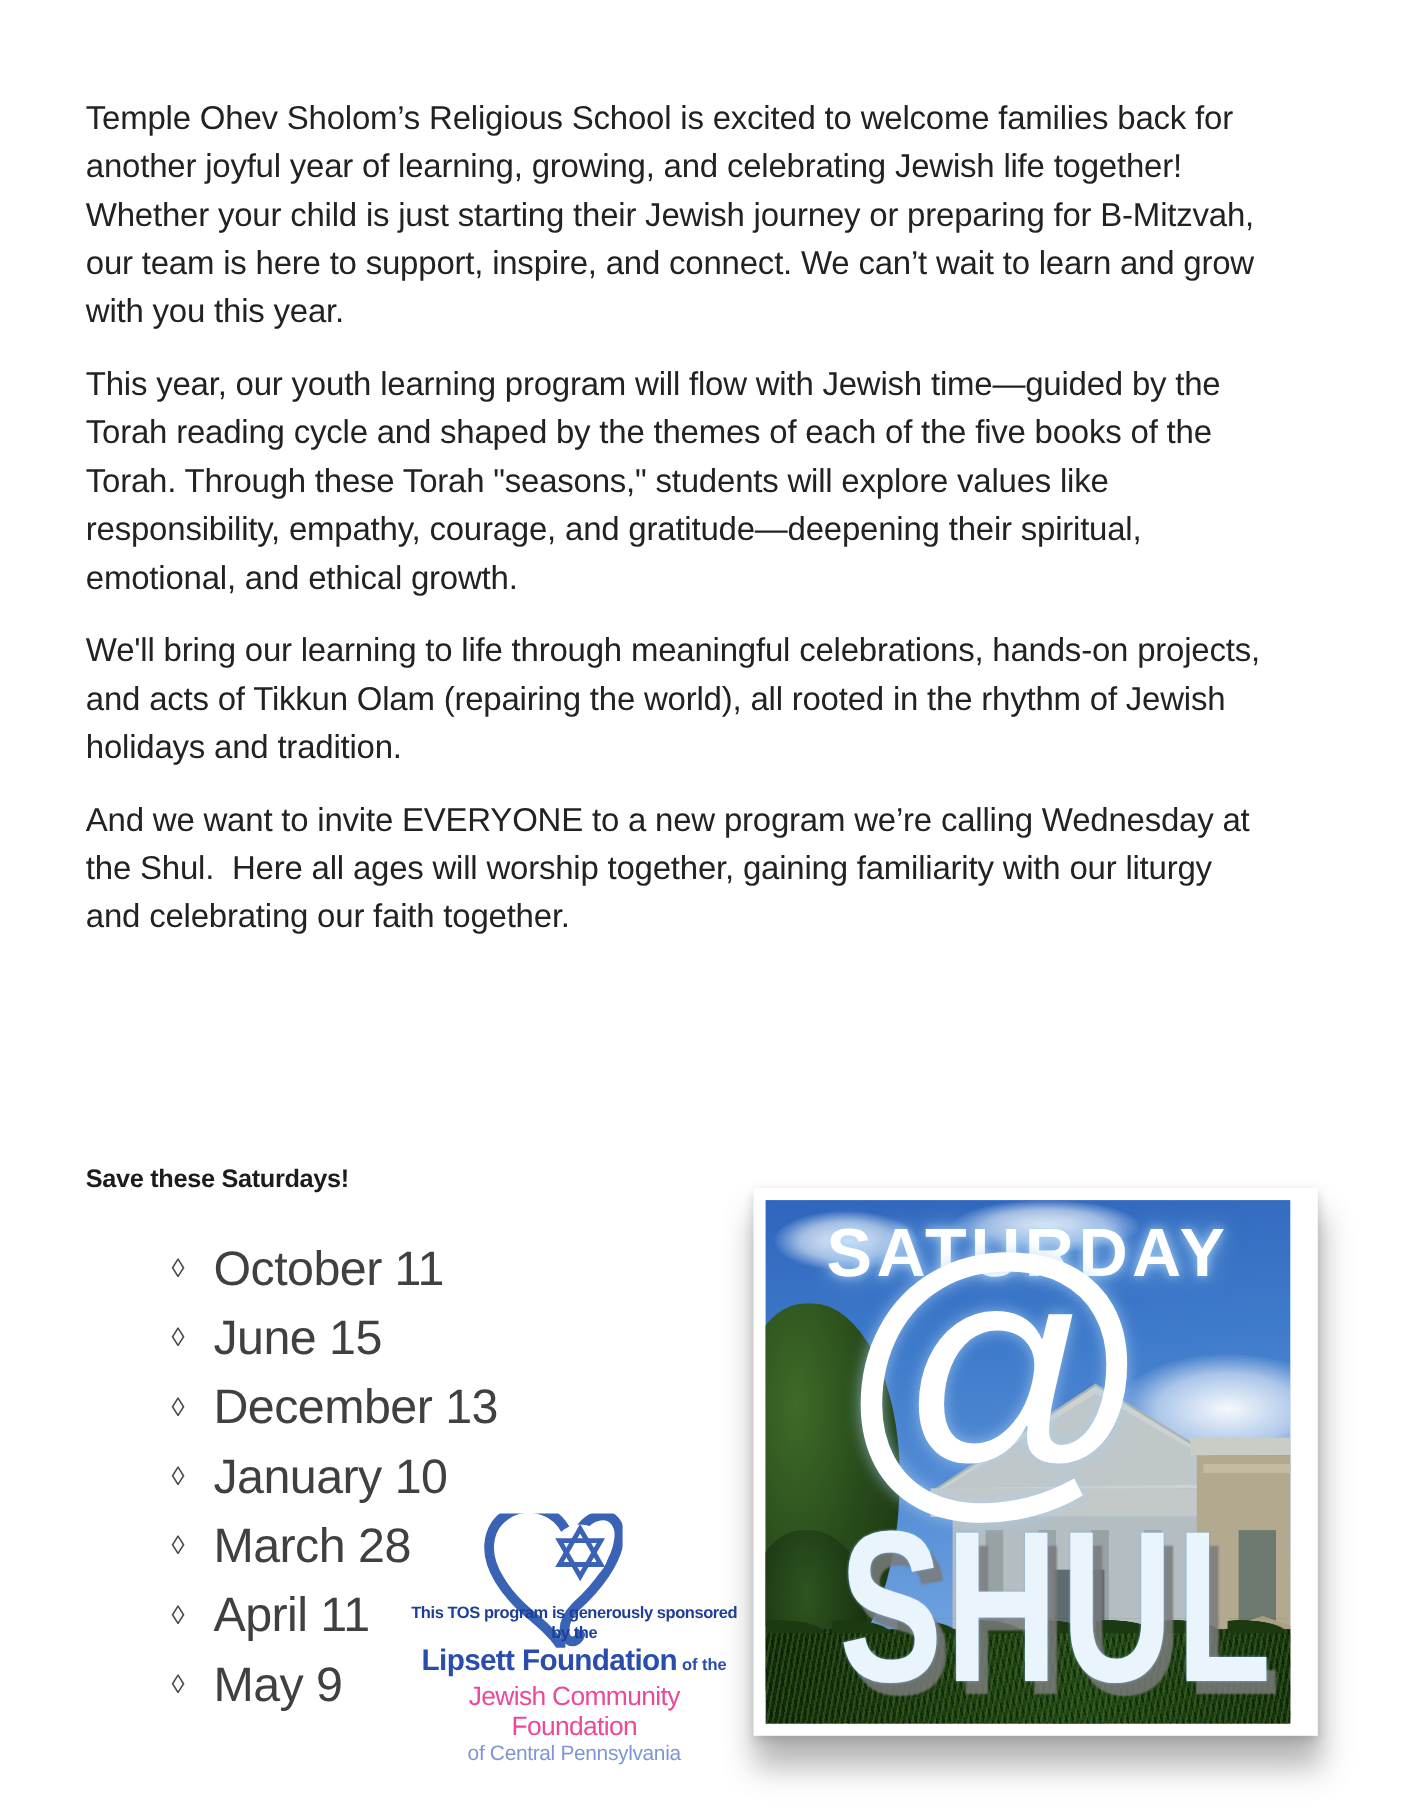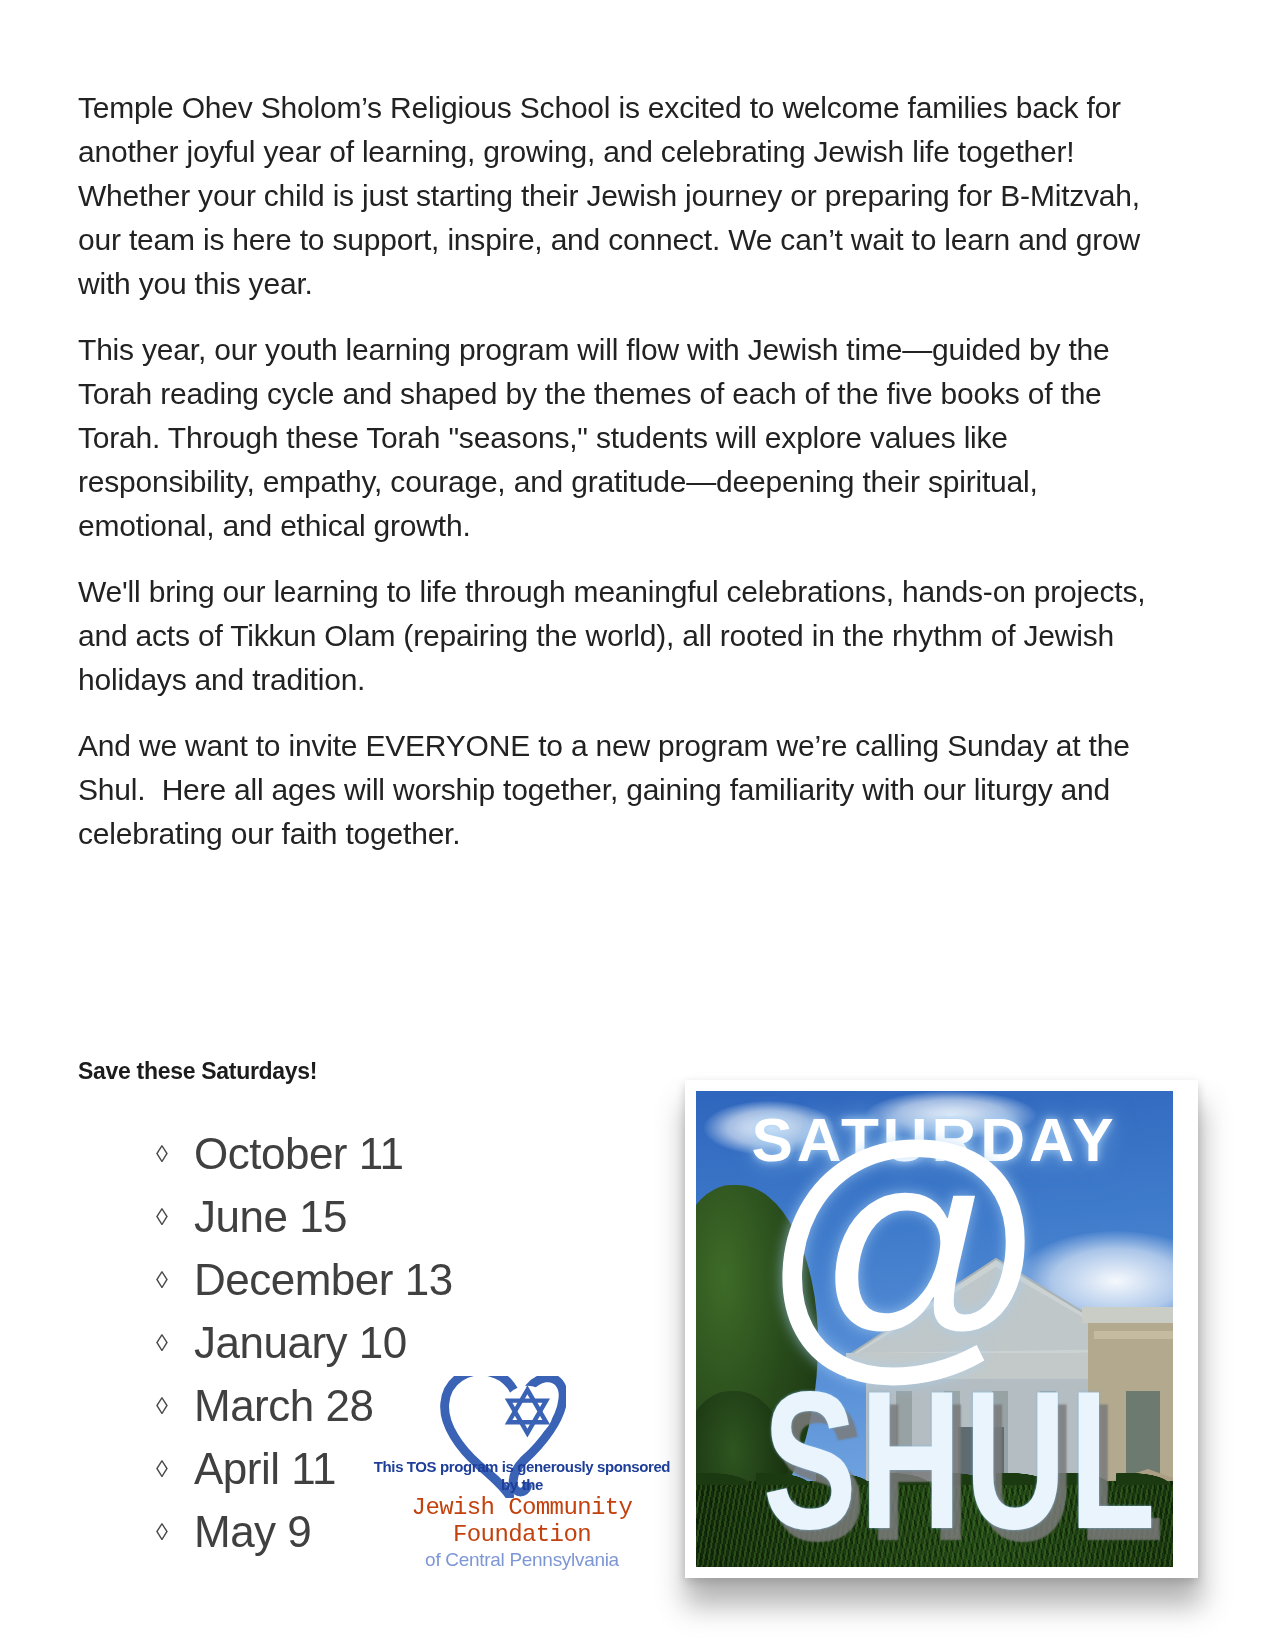--- a/index.html
+++ b/index.html
@@ -32,21 +32,21 @@
   }
 
   
   .sponsor { position:absolute; left:372px; top:1376px; width:300px; text-align:center; }
   .sponsor svg.heart { position:absolute; left:44px; top:0; z-index:0; }
   .sponsor .sp-text { position:relative; z-index:1; margin-top:82px; }
   .sp-intro  { font-size:15px; font-weight:bold; letter-spacing:-0.4px; color:#1d3e99; line-height:18px;margin-top:18px; }
   .sp-nameline { line-height:30px; white-space:nowrap; }
   .sp-name   { font-size:27px; font-weight:bold; letter-spacing:-0.6px; color:#2a4dad; }
   .sp-ofthe  { font-size:15px; font-weight:bold; color:#2a4dad; }
-  .sp-org    { font-size:24px; letter-spacing:-0.6px; color:#c2410c; line-height:27px;font-family:Liberation Mono, monospace; }
+  .sp-org    { font-size:24px; letter-spacing:-0.6px; color:#ec4899; line-height:27px; }
   .sp-region { font-size:19px; letter-spacing:-0.3px; color:#7d97d5; line-height:23px; }
 
   
   .photo-frame {
     position:absolute; left:685px; top:1080px; width:513px; height:498px;
     background:#ffffff; padding:11px;
     box-shadow: 2px 26px 26px 2px rgba(90,90,90,0.45), 0 4px 9px rgba(0,0,0,0.18);
   }
   .photo {
     position:relative; width:477px; height:476px; overflow:hidden;
@@ -103,21 +103,21 @@
 </style>
 </head>
 <body>
 
 <div class="page">
 
   <div class="body-text">
     <p>Temple Ohev Sholom’s Religious School is excited to welcome families back for another joyful year of learning, growing, and celebrating Jewish life together!  Whether your child is just starting their Jewish journey or preparing for B-Mitzvah, our team is here to support, inspire, and connect. We can’t wait to learn and grow with you this year.</p>
     <p>This year, our youth learning program will flow with Jewish time—guided by the Torah reading cycle and shaped by the themes of each of the five books of the Torah. Through these Torah "seasons," students will explore values like responsibility, empathy, courage, and gratitude—deepening their spiritual, emotional, and ethical growth.</p>
     <p>We'll bring our learning to life through meaningful celebrations, hands-on projects, and acts of Tikkun Olam (repairing the world), all rooted in the rhythm of Jewish holidays and tradition.</p>
-    <p>And we want to invite EVERYONE to a new program we’re calling Sunday at the Shul.  Here all ages will worship together, gaining familiarity with our liturgy and celebrating our faith together.</p>
+    <p>And we want to invite EVERYONE to a new program we’re calling Wednesday at the Shul.  Here all ages will worship together, gaining familiarity with our liturgy and celebrating our faith together.</p>
   </div>
 
   <h2 class="save-heading">Save these Saturdays!</h2>
 
   <ul class="dates-list">
     <li>
       <span class="bullet">◊</span>
       <span class="date-text">October 11</span>
     </li>
     <li>
@@ -149,20 +149,24 @@
   <div class="sponsor">
     <svg class="heart" width="150" height="122" viewBox="0 0 150 124" fill="none">
       <path d="M104 46 C 102 30, 92 14, 74 10 C 52 5, 30 18, 28 42 C 26 64, 44 88, 62 104 C 74 114, 86 124, 94 136" stroke="#3a62b5" stroke-width="9" stroke-linecap="round" fill="none" transform="translate(0,-14)"></path>
       <path d="M104 46 C 108 30, 118 18, 130 16 C 142 14, 150 24, 148 38 C 146 58, 128 82, 108 100 C 100 108, 96 116, 98 126 C 100 134, 110 134, 112 126" stroke="#3a62b5" stroke-width="9" stroke-linecap="round" fill="none" transform="translate(0,-14)"></path>
       <circle cx="112" cy="36" r="26" fill="#ffffff"></circle>
       <path d="M112 14 L 92.9 47 L 131.1 47 Z" stroke="#3a62b5" stroke-width="4.5" fill="none" stroke-linejoin="miter"></path>
       <path d="M112 58 L 92.9 25 L 131.1 25 Z" stroke="#3a62b5" stroke-width="4.5" fill="none" stroke-linejoin="miter"></path>
     </svg>
     <div class="sp-text">
       <div class="sp-intro">This TOS program is generously sponsored by the</div>
+      <div class="sp-nameline">
+        <span class="sp-name">Lipsett Foundation</span>
+        <span class="sp-ofthe">of the</span>
+      </div>
       <div class="sp-org">Jewish Community Foundation</div>
       <div class="sp-region">of Central Pennsylvania</div>
     </div>
   </div>
 
   <div class="photo-frame">
     <div class="photo">
       <div class="cloud c1"></div>
       <div class="cloud c2"></div>
       <div class="cloud c3"></div>

